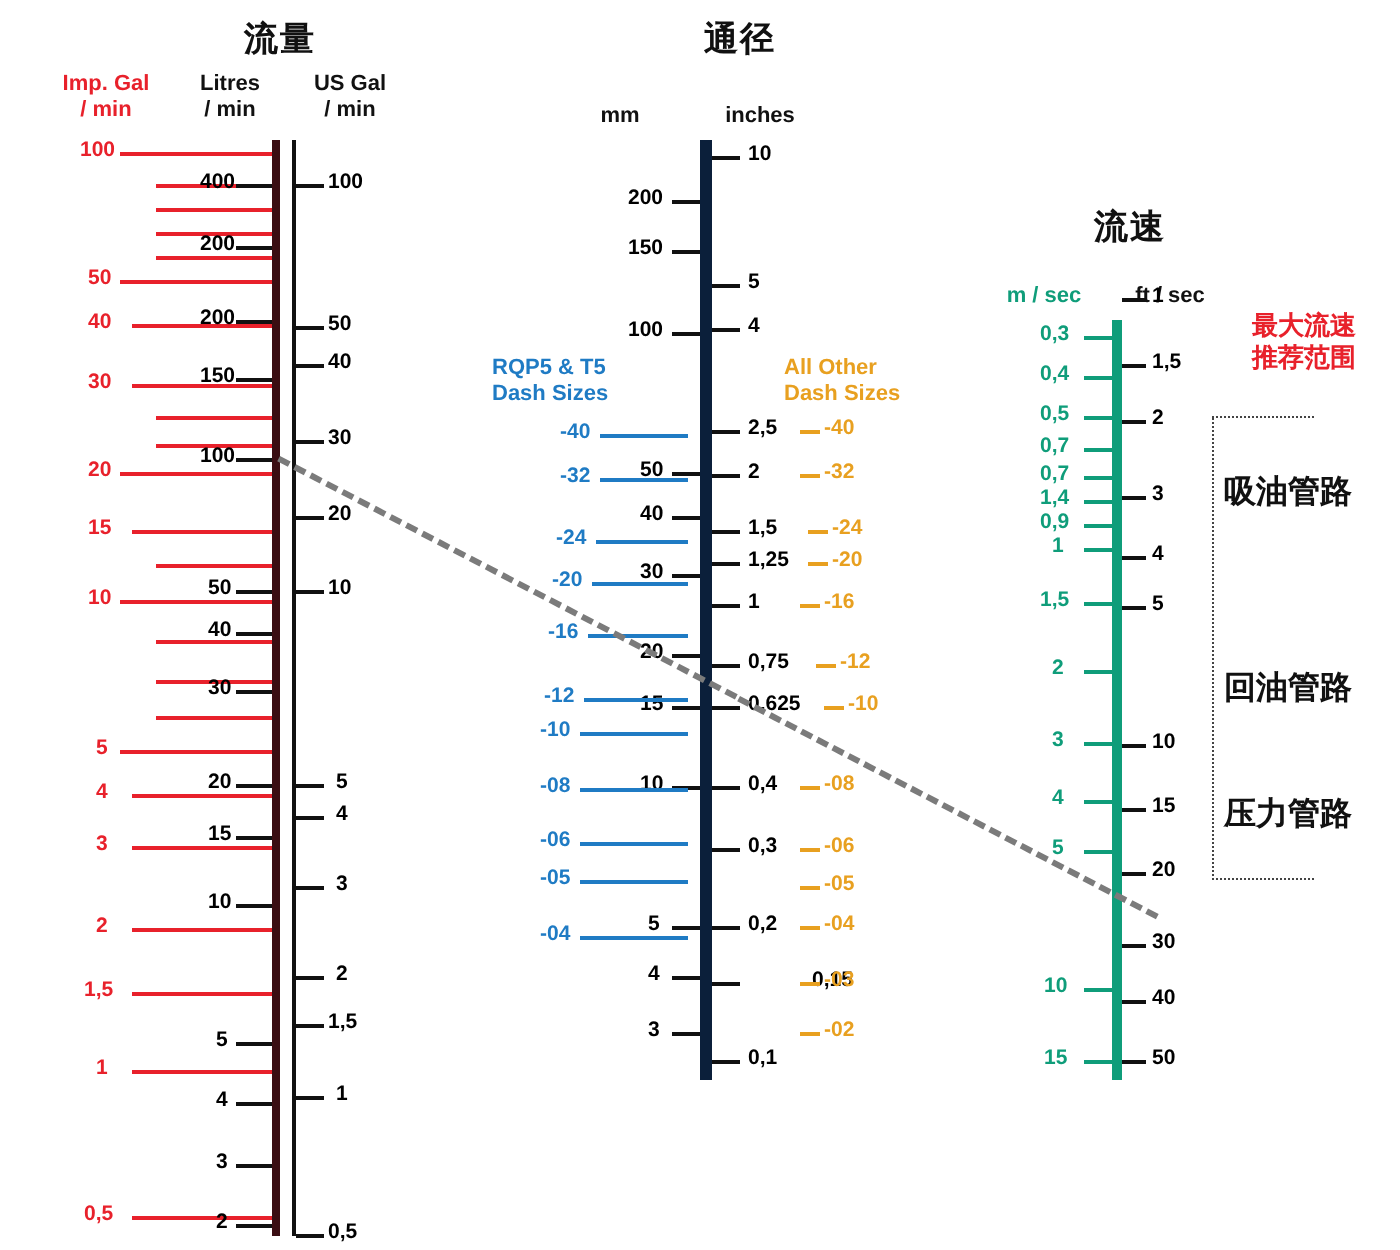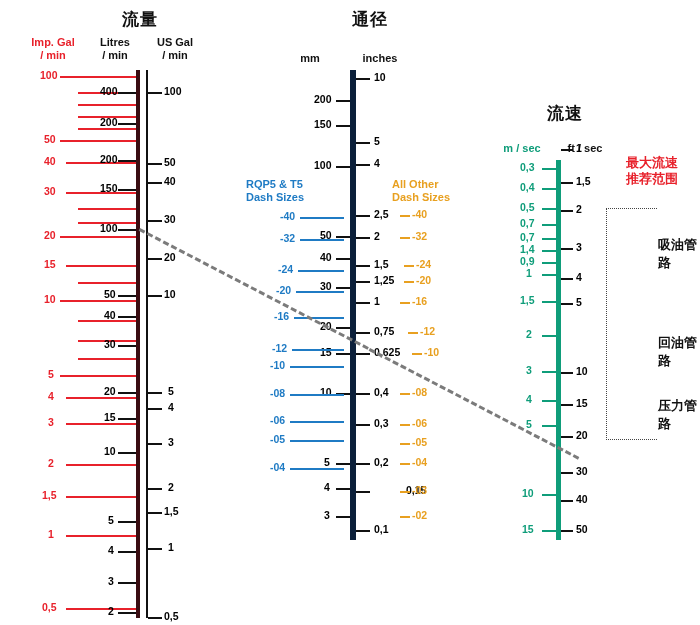--- a/index.html
+++ b/index.html
@@ -16,21 +16,21 @@
     position:absolute;font-size:11px;font-weight:bold;text-align:center;
     line-height:1.15;
   }
   .axis{position:absolute;}
   .tick{position:absolute;}
   .lbl{position:absolute;font-size:10.5px;white-space:nowrap;}
   .lbl.b{font-weight:bold;}
   .grp-title{position:absolute;font-size:11px;font-weight:bold;line-height:1.2;}
   .dashline{position:absolute;border-top:3px dashed #7b7b7b;transform-origin:0 0;}
   .cnred{position:absolute;color:#e8212b;font-weight:bold;font-size:13px;line-height:1.25;text-align:center;}
-  .cnblk{position:absolute;color:#111;font-weight:bold;font-size:13px;margin-left:46px;}
+  .cnblk{position:absolute;color:#111;font-weight:bold;font-size:16px;}
   .bracket{position:absolute;border-left:1px dotted #444;border-top:1px dotted #444;border-bottom:1px dotted #444;}
 </style>
 </head>
 <body>
 
 <div class="title" style="left:70px;top:8px;width:140px;">流量</div>
 
 <div class="colhead" style="left:20px;top:36px;width:66px;color:#e8212b;">Imp. Gal<br>/ min</div>
 <div class="colhead" style="left:85px;top:36px;width:60px;color:#111;">Litres<br>/ min</div>
 <div class="colhead" style="left:145px;top:36px;width:60px;color:#111;">US Gal<br>/ min</div>

